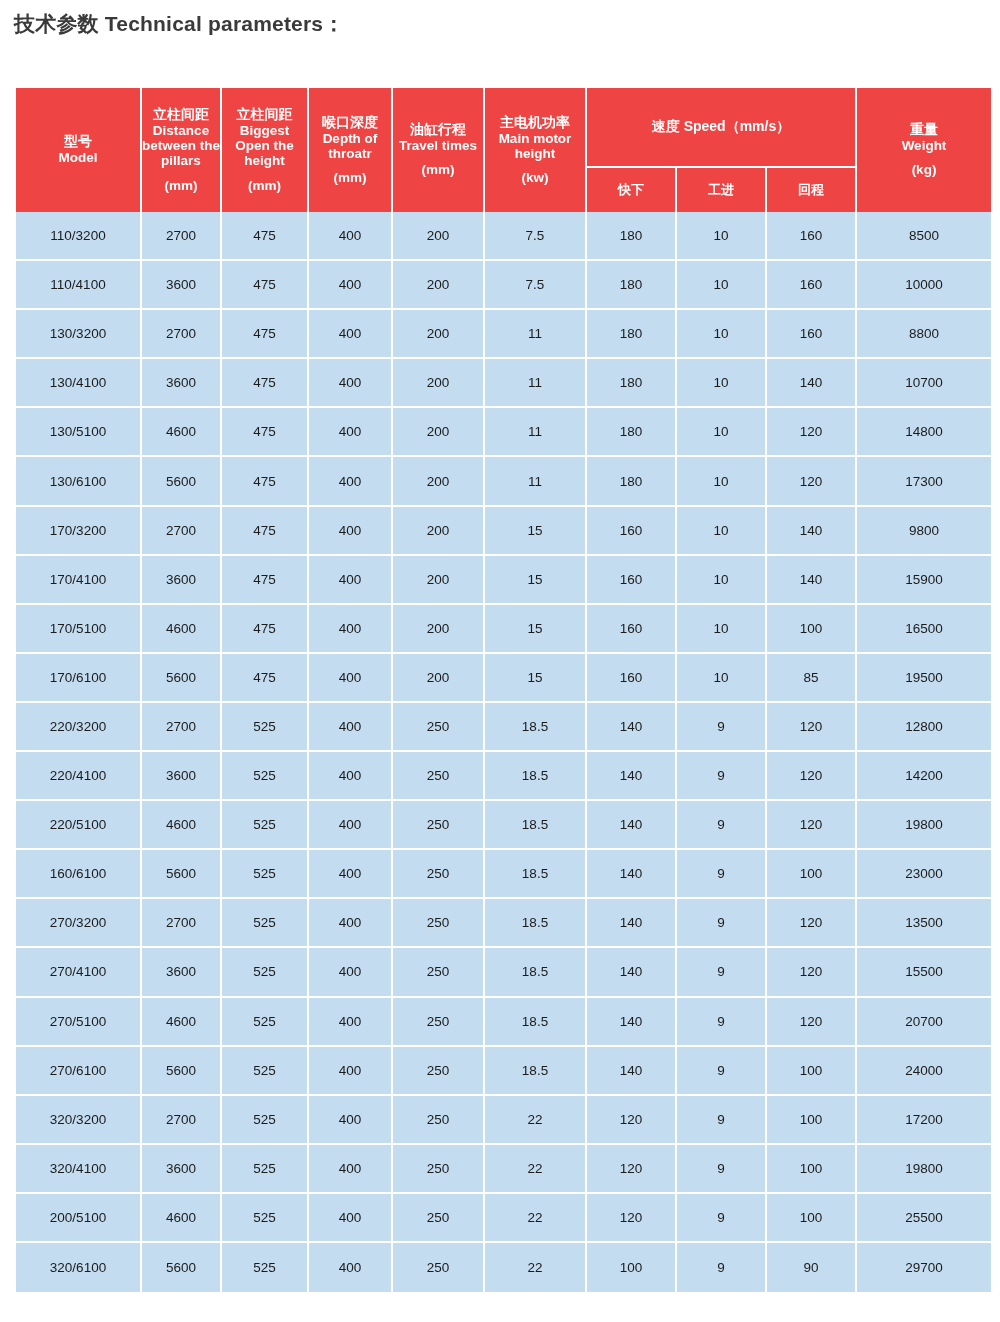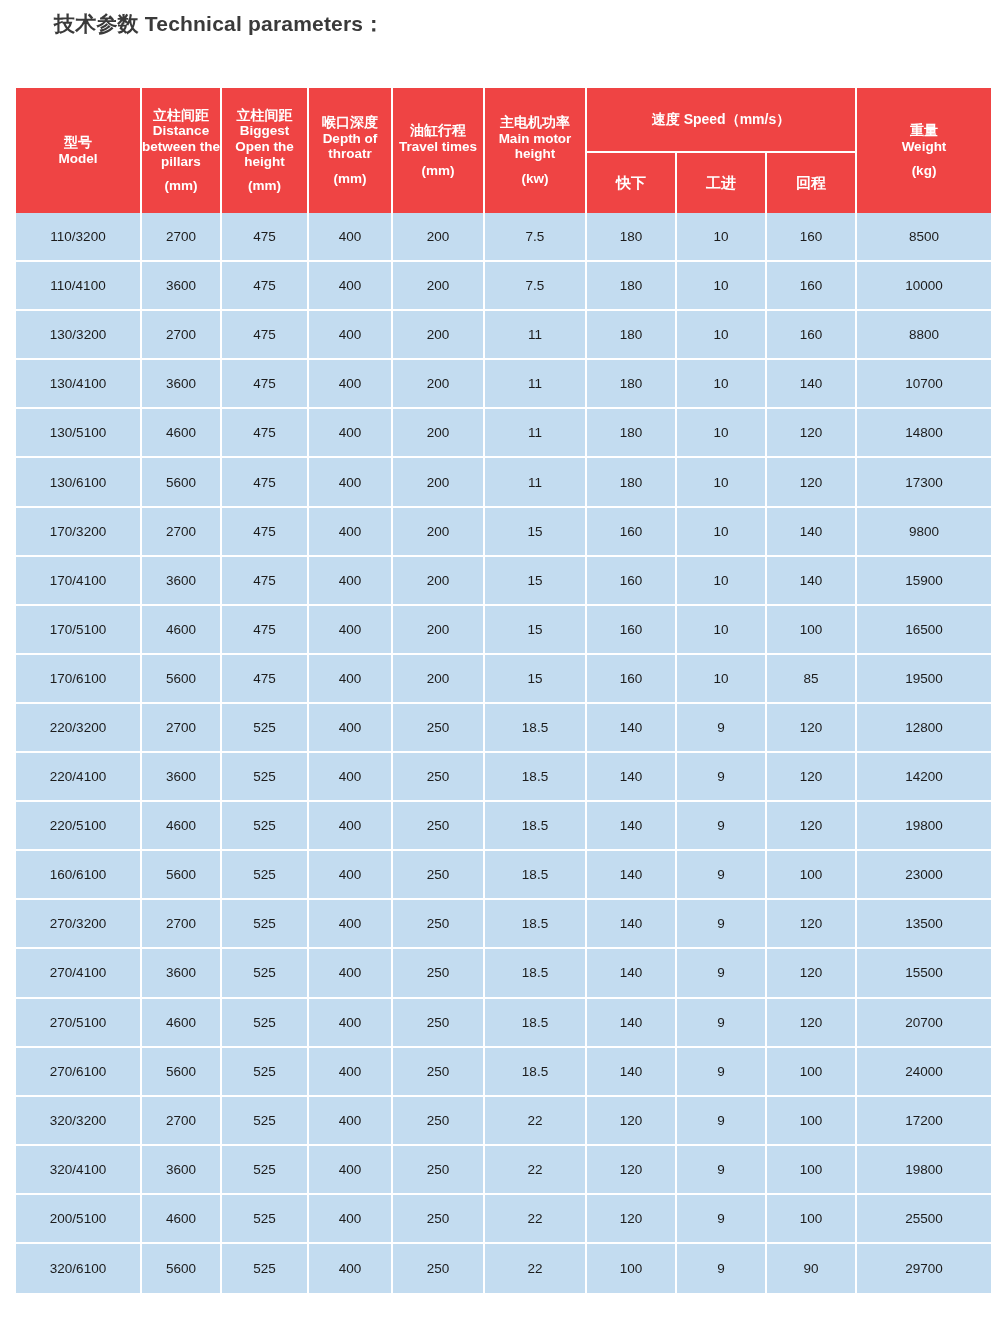--- a/index.html
+++ b/index.html
@@ -20,21 +20,20 @@
   }
   #page-title {
     position: absolute;
     left: 14px;
     top: 10px;
     font-size: 21px;
     font-weight: bold;
     color: #3a3a3a;
     letter-spacing: 0.2px;
     white-space: nowrap;
-    margin-left: 40px;
   }
   .table-wrap {
     position: absolute;
     left: 14px;
     top: 88px;
     width: 971px;
   }
   table.spec {
     border-collapse: separate;
     border-spacing: 2px 0;
@@ -49,27 +48,27 @@
   }
   thead th {
     background: #ef4444;
     color: #ffffff;
     font-weight: bold;
     font-size: 13.5px;
     line-height: 1.13;
     padding: 4px 1px;
   }
   thead th.grp-speed {
-    height: 63px;
+    height: 78px;
     font-size: 14px;
     text-align: center;
   }
   thead th.sub {
-    height: 62px;
-    font-size: 15px;
+    height: 46px;
+    font-size: 13px;
     border-top: 2px solid #ffffff;
   }
   thead th.tall {
     height: 124px;
   }
   .unit {
     display: block;
     margin-top: 9px;
     font-size: 13.5px;
   }

